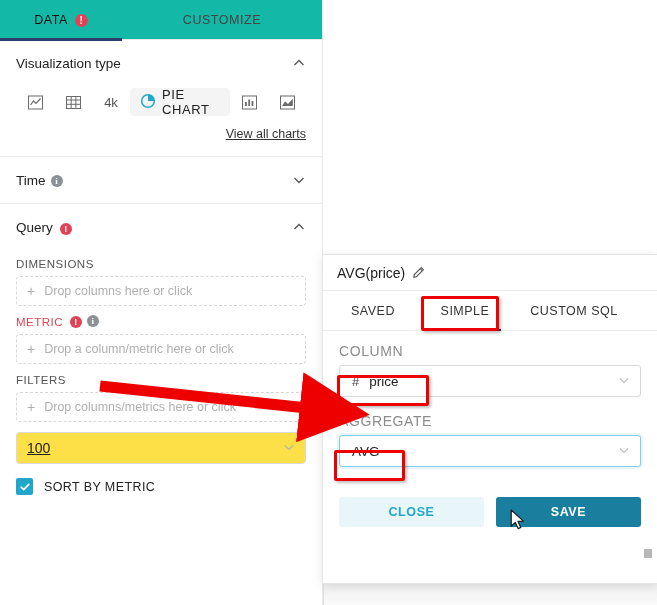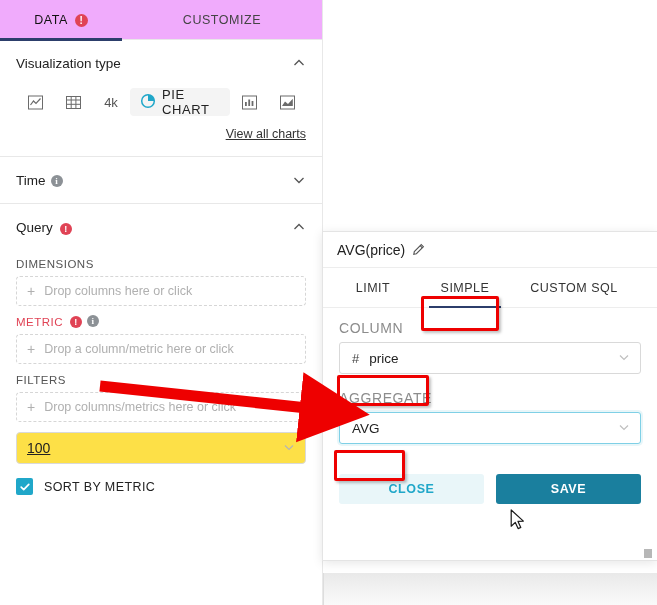--- a/index.html
+++ b/index.html
@@ -12,21 +12,21 @@
   }
   #root { position: relative; width: 657px; height: 605px; background: #fff; }
 
   
   #left-panel {
     position: absolute; left: 0; top: 0; width: 323px; height: 605px;
     background: #fff; border-right: 1px solid #e8e8e8; overflow: hidden;
   }
   #tabs-bar {
     position: relative; height: 40px; display: flex;
-    border-bottom: 1px solid #e8e8e8; background: #f0abfc;
+    border-bottom: 1px solid #e8e8e8; background: #14b8a6;
   }
   .tab {
     flex: 0 0 auto; width: 122px; height: 40px;
     display: flex; align-items: center; justify-content: center;
     font-size: 12.5px; letter-spacing: .55px; color: #2a2a2a;
     cursor: pointer; position: relative; background: transparent;
   }
   .tab.second { width: 200px; color: #444; }
   .tab.active { color: #111; font-weight: 400; }
   .tab.active::after {
@@ -115,21 +115,21 @@
     position: absolute; left: 323px; top: 0; width: 334px; height: 605px;
     background: #fff;
   }
   #below-strip {
     position: absolute; left: 323px; top: 573px; width: 334px; height: 32px;
     background: linear-gradient(#e9e9e9, #fafafa); border-left: 1px solid #ddd;
   }
 
   
   #popover {
-    position: absolute; left: 322px; top: 231px; width: 335px; height: 330px;
+    position: absolute; left: 322px; top: 254px; width: 335px; height: 330px;
     background: #fff; border: 1px solid #e4e4e4; border-right: none;
     box-shadow: 0 2px 10px rgba(0,0,0,.10);
   }
   #popover-header {
     height: 36px; display: flex; align-items: center; padding: 0 0 0 14px;
     border-bottom: 1px solid #ededed; font-size: 14px; color: #222;
   }
   .pencil { margin-left: 7px; color: #555; display: inline-flex; }
   #pop-tabs {
     display: flex; padding: 0 0 0 14px; height: 40px; align-items: stretch;
@@ -335,21 +335,21 @@
       <span class="pencil">
         <svg width="13" height="13" viewBox="0 0 13 13">
           <path d="M9.3 1.6 L11.4 3.7 L4.4 10.7 L1.8 11.2 L2.3 8.6 Z" fill="none" stroke="#555" stroke-width="1.1"></path>
           <path d="M8.2 2.7 L10.3 4.8" stroke="#555" stroke-width="1.1"></path>
         </svg>
       </span>
     </div>
 
     <div id="pop-tabs">
       <div class="ptab" id="ptab-saved">
-        <span>LIMIT</span>
+        <span>SAVED</span>
       </div>
       <div class="ptab active" id="ptab-simple">
         <span>SIMPLE</span>
       </div>
       <div class="ptab" id="ptab-custom">
         <span>CUSTOM SQL</span>
       </div>
     </div>
 
     <div class="pop-body">

